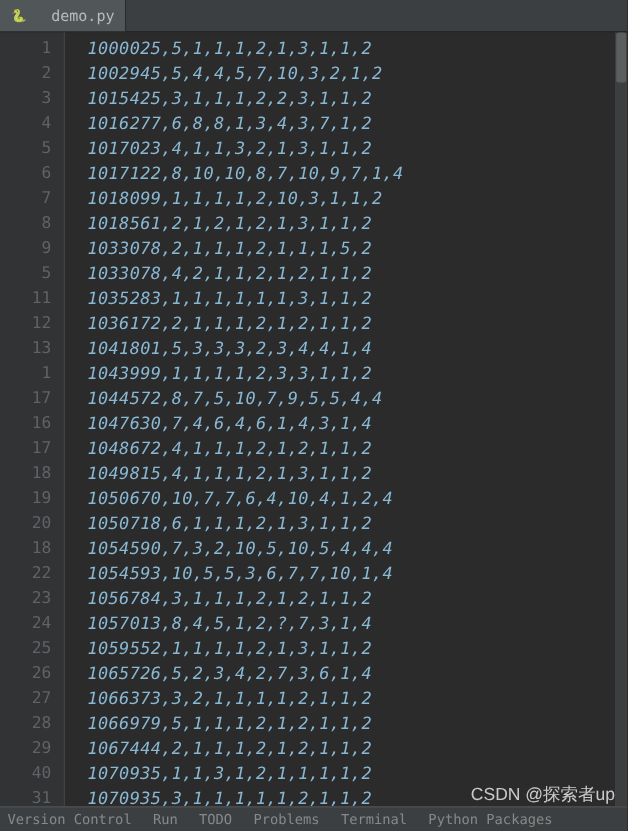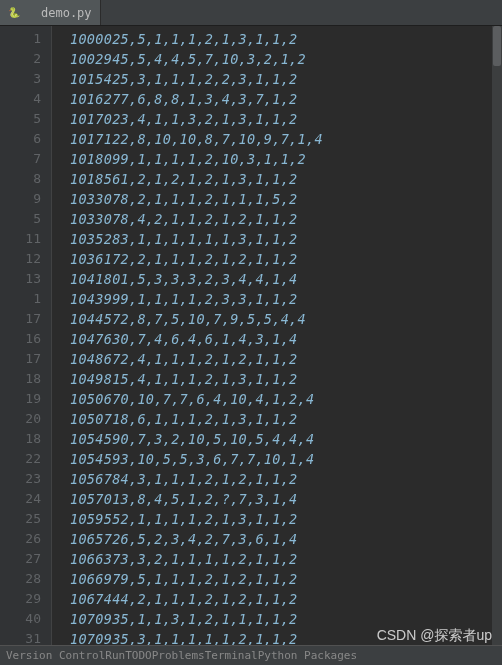--- a/index.html
+++ b/index.html
@@ -90,21 +90,21 @@
       left: 0;
       right: 0;
       height: 20px;
       background: #3c3f41;
       border-top: 1px solid #515151;
       display: flex;
       align-items: center;
       padding: 0 6px;
       color: #888;
       font-size: 11px;
-      gap: 0;
+      gap: 17px;
       filter: blur(0.5px);
     }
     .statusbar-item {
       display: flex;
       align-items: center;
       gap: 4px;
     }
     .watermark {
       position: absolute;
       bottom: 20px;

